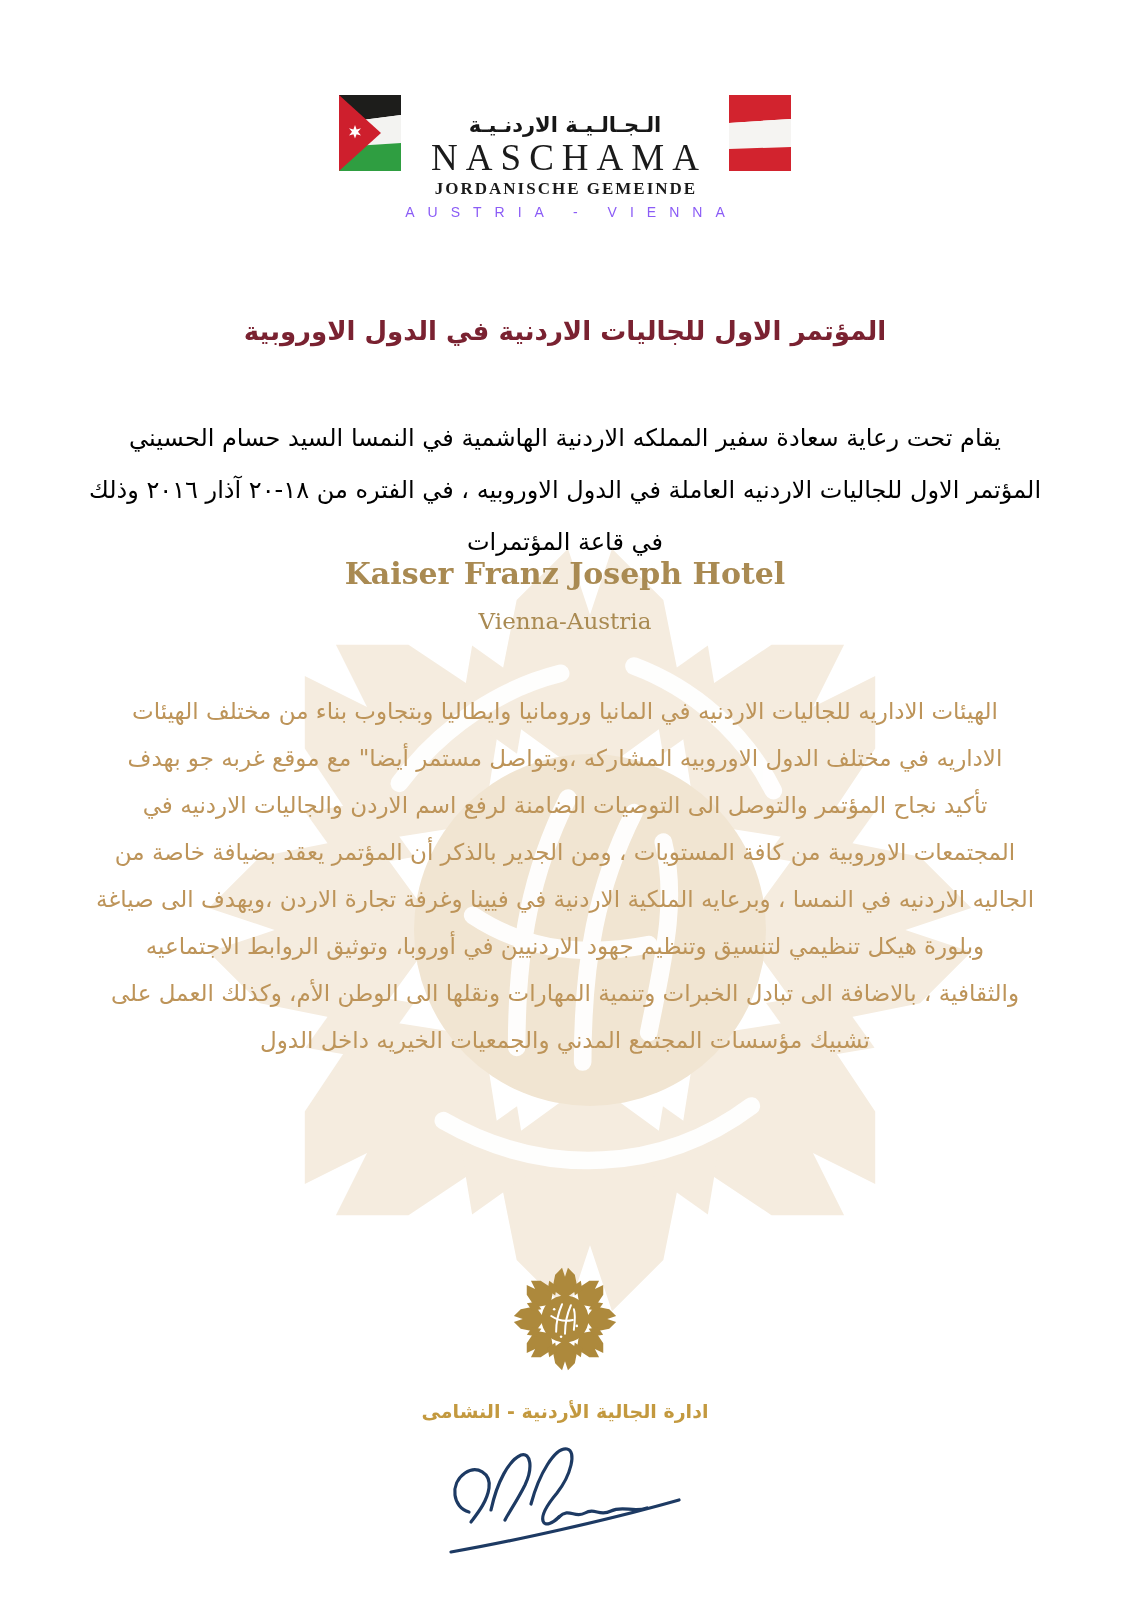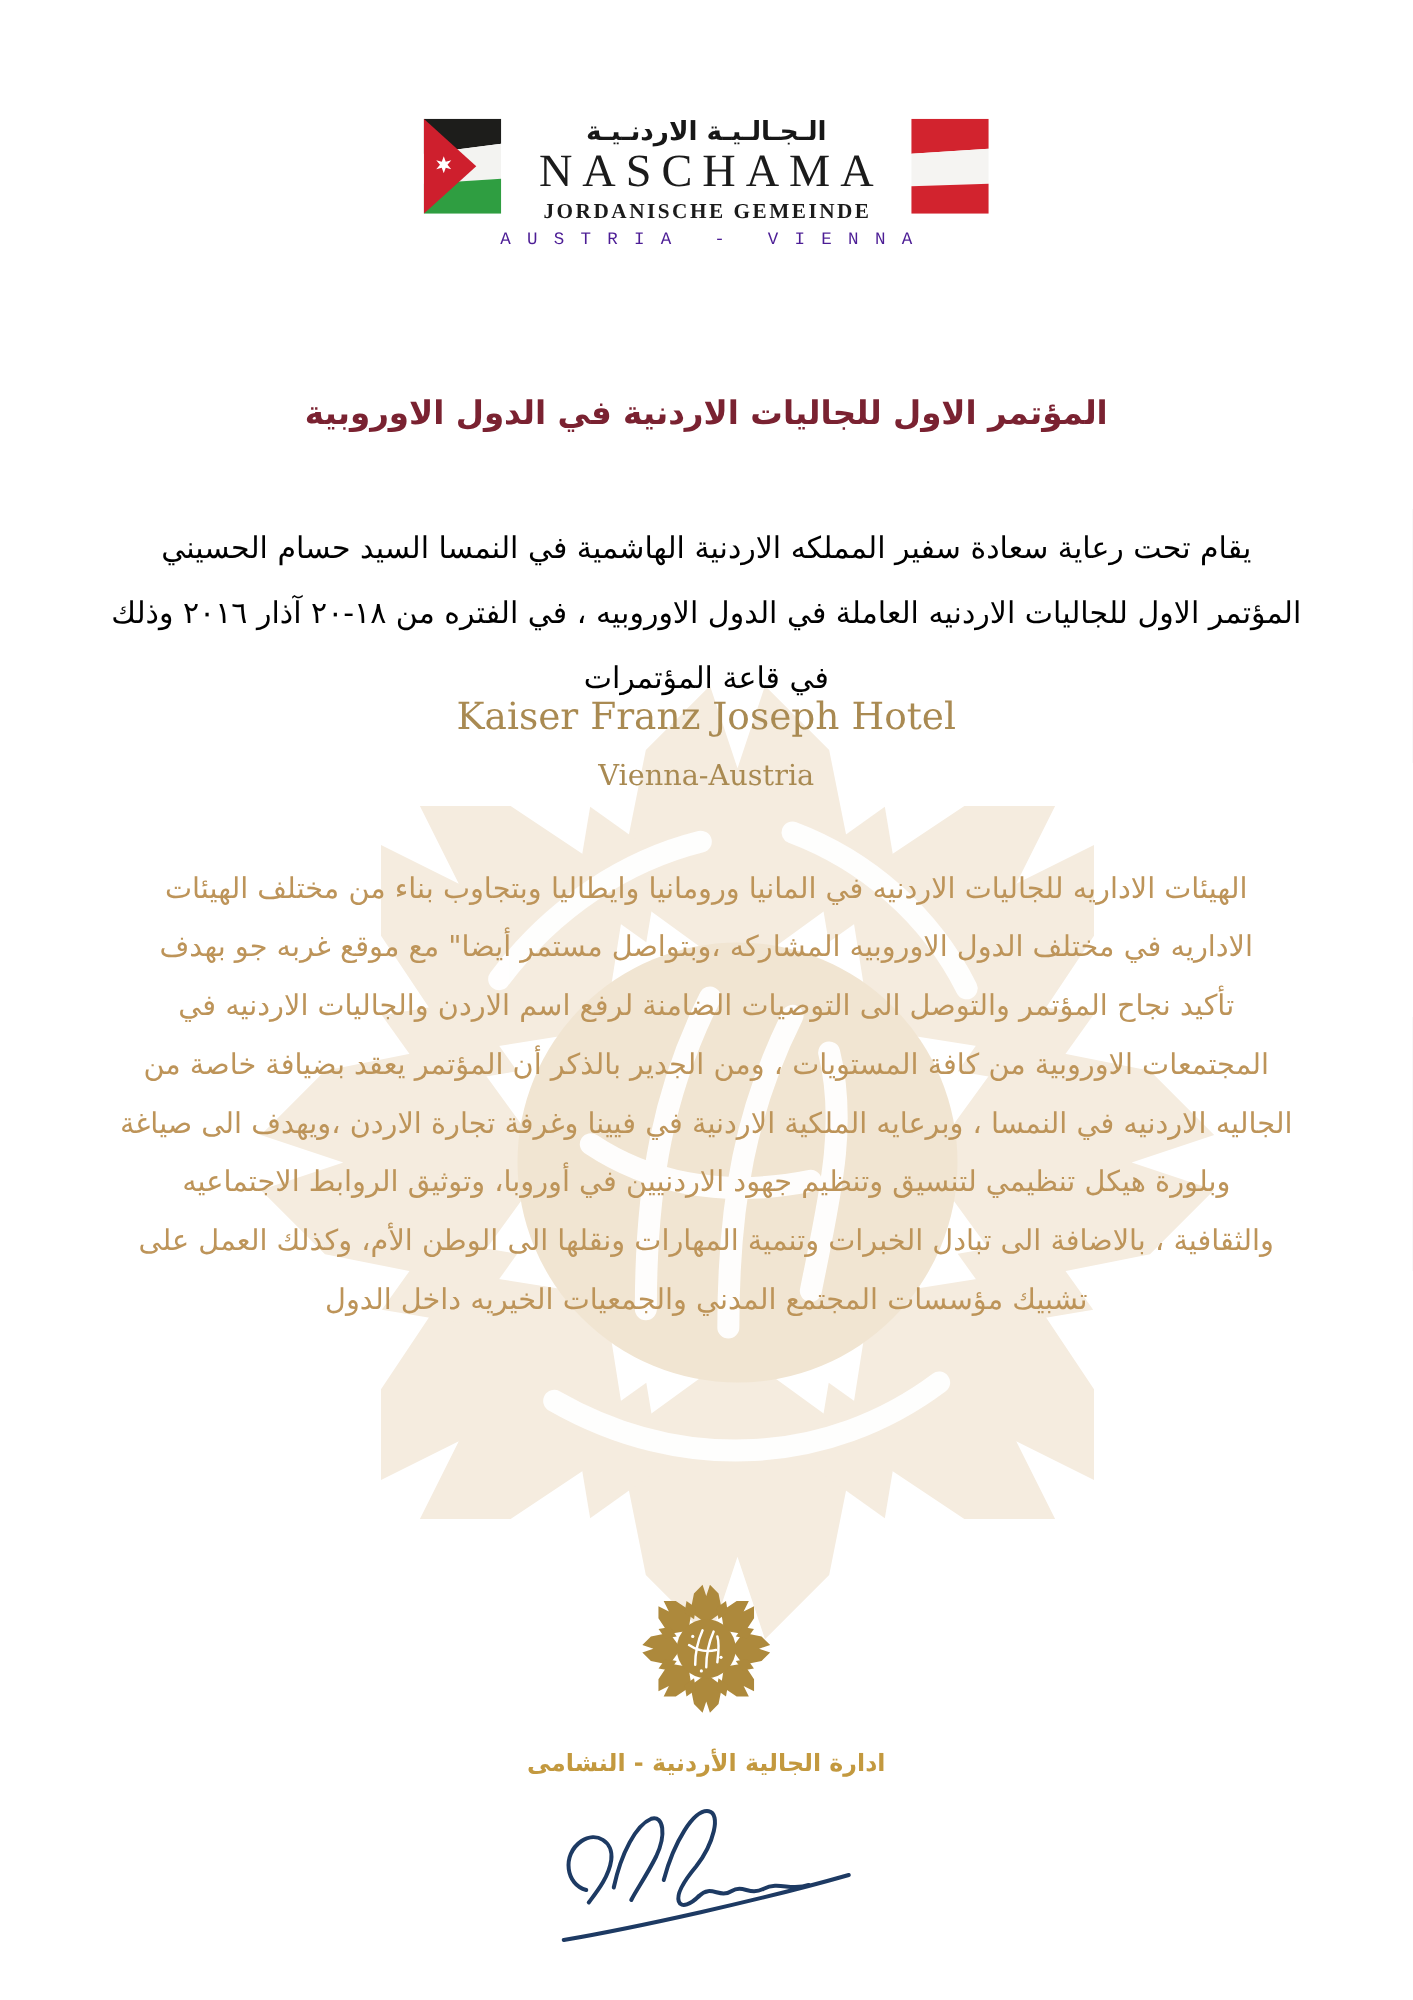--- a/index.html
+++ b/index.html
@@ -6,38 +6,38 @@
   body{background:#e8e8e8;font-family:"DejaVu Sans",sans-serif;}
   .page{position:relative;width:1130px;height:1600px;background:#ffffff;overflow:hidden;margin:0 auto;}
 
   
   .watermark{position:absolute;left:150px;top:490px;width:880px;height:880px;pointer-events:none;}
 
   
   .logo-wrap{position:absolute;top:95px;left:0;right:0;display:flex;flex-direction:column;align-items:center;}
   .logo-row{display:flex;align-items:stretch;gap:8px;}
   .flag{width:62px;height:76px;display:block;}
-  .logo-center{display:flex;flex-direction:column;align-items:center;justify-content:space-between;width:312px;}
+  .logo-center{display:flex;flex-direction:column;align-items:center;justify-content:space-between;width:312px;margin-top:20px;}
   .logo-arabic{font-size:21px;font-weight:bold;color:#171717;letter-spacing:1px;direction:rtl;line-height:1;}
   .logo-name{font-family:"Liberation Serif","DejaVu Serif",serif;font-size:37px;color:#1b1b1b;letter-spacing:8px;line-height:1;margin-top:3px;margin-right:-8px;}
   .logo-sub{font-family:"Liberation Serif","DejaVu Serif",serif;font-size:17px;font-weight:bold;color:#1b1b1b;letter-spacing:2px;line-height:1;margin-top:4px;margin-right:-2px;}
-  .logo-loc{font-family:Liberation Mono, monospace;font-size:14px;color:#4c1d95;letter-spacing:13px;margin-top:7px;margin-right:-13px;white-space:nowrap;}
+  .logo-loc{font-family:Liberation Sans, sans-serif;font-size:14px;color:#8b5cf6;letter-spacing:13px;margin-top:7px;margin-right:-13px;white-space:nowrap;}
 
   
   .conf-title{position:absolute;top:316px;left:0;right:0;text-align:center;direction:rtl;
     font-size:26px;font-weight:bold;color:#7a2231;}
 
   
   .intro{position:absolute;top:412px;left:60px;right:60px;text-align:center;direction:rtl;
     color:#000000;font-size:24px;line-height:52px;}
 
   
   .venue{position:absolute;top:556px;left:0;right:0;text-align:center;
     font-family:"DejaVu Serif","Liberation Serif",serif;color:#a98a52;}
-  .venue-hotel{font-size:30px;}
+  .venue-hotel{font-size:30px;font-weight:bold;}
   .venue-city{font-size:23px;margin-top:17px;}
 
   
   .body-par{position:absolute;top:688px;left:58px;right:58px;text-align:center;direction:rtl;
     color:#bd9459;font-size:23px;line-height:47px;}
   .body-par .line{white-space:nowrap;}
 
   
   .emblem{position:absolute;top:1260px;left:50%;transform:translateX(-50%);width:118px;height:118px;}
   .caption{position:absolute;top:1400px;left:0;right:0;text-align:center;direction:rtl;

